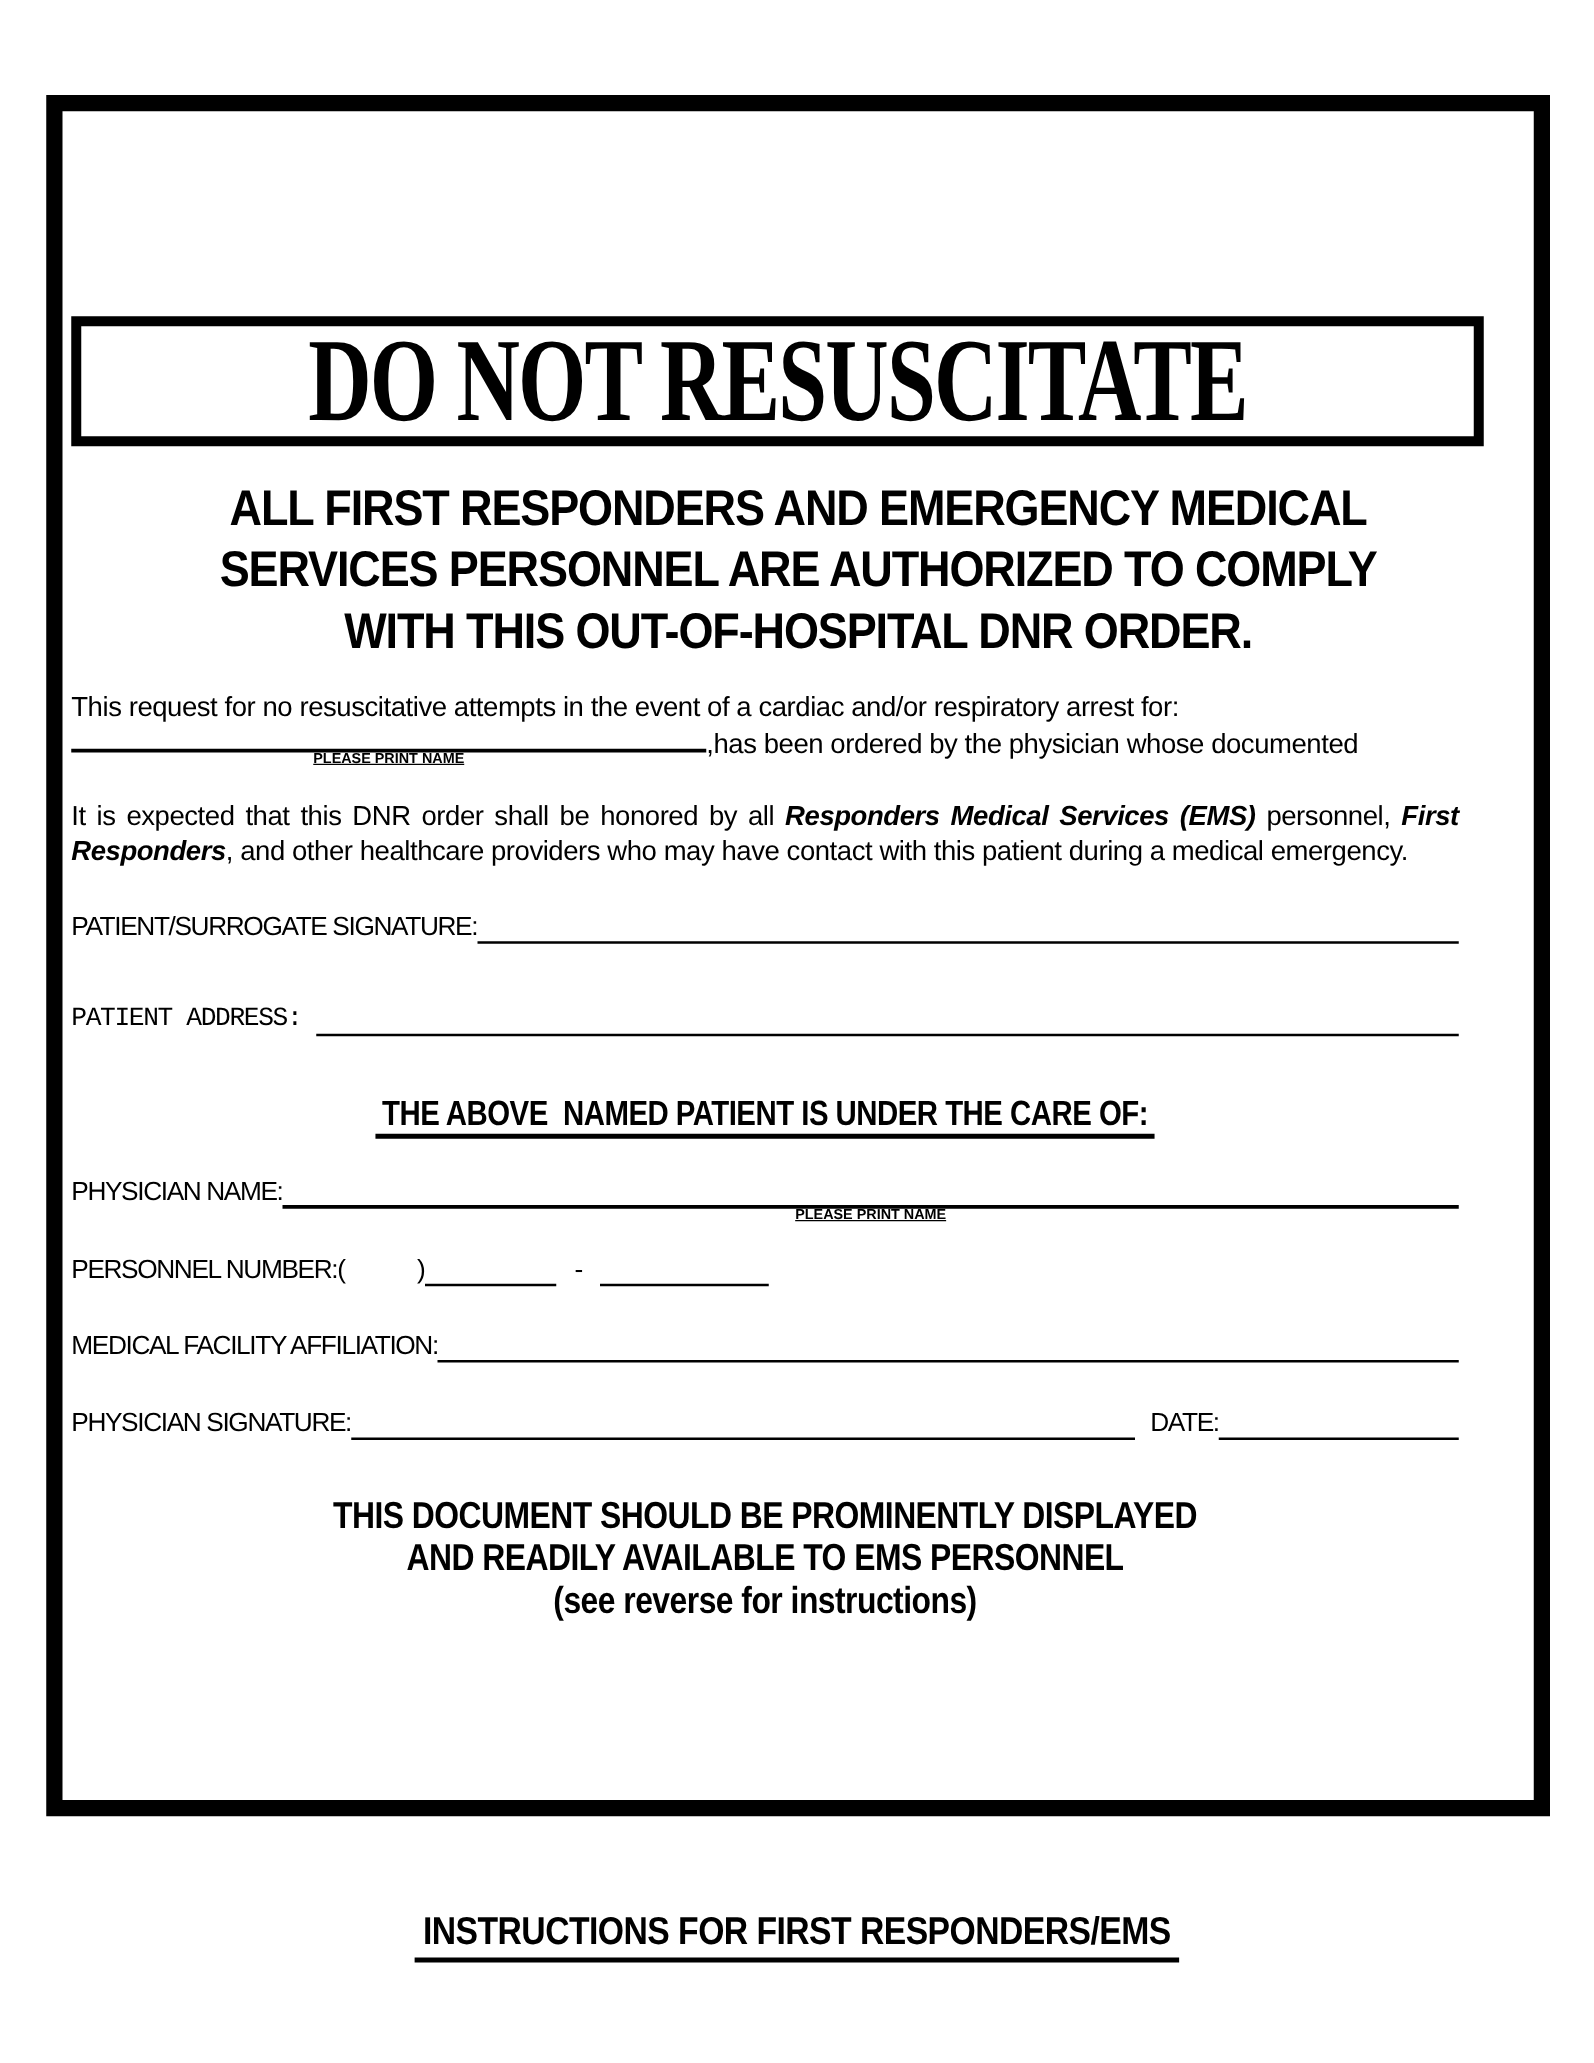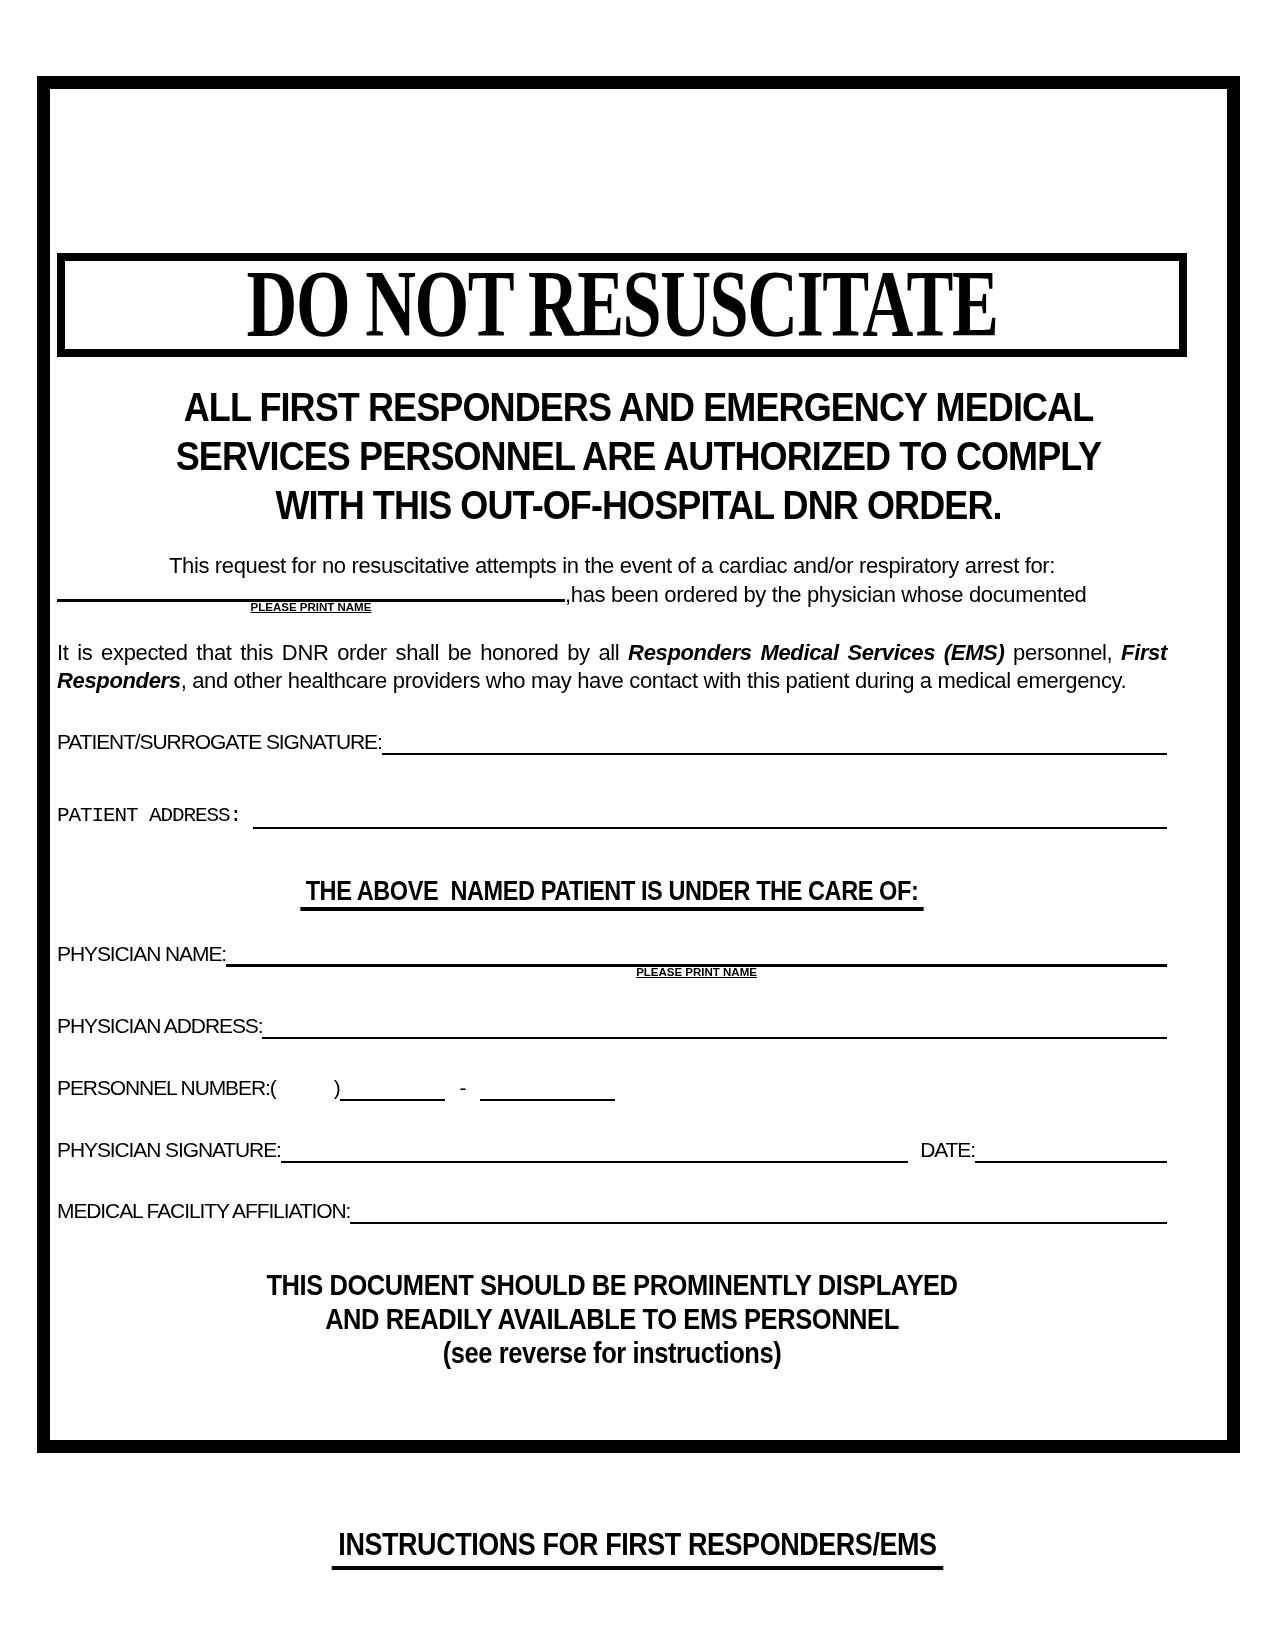--- a/index.html
+++ b/index.html
@@ -53,21 +53,21 @@
     white-space: nowrap;
   }
   
   .content {
     margin-left: 7px;
     width: 1110px;
     font-size: 22px;
     letter-spacing: -0.35px;
     line-height: 28px;
   }
-  .para-line1 { margin-top: 22px; text-align: center; }
+  .para-line1 { margin-top: 22px; }
   .blank-name {
     display: inline-block;
     width: 508px;
     border-bottom: 3px solid #000000;
     position: relative;
     vertical-align: baseline;
     height: 22px;
   }
   .print-caption {
     position: absolute;
@@ -206,48 +206,44 @@
         <span class="care-heading">THE ABOVE  NAMED PATIENT IS UNDER THE CARE OF:</span>
       </div>
 
       <div class="frow row-phys-name">
         <span class="lbl">PHYSICIAN NAME:</span>
         <span class="fill-line thick">
             <span class="print-caption">PLEASE PRINT NAME</span>
           </span>
       </div>
 
-      <div class="frow row-phys-addr">
-        <span class="lbl">PHYSICIAN ADDRESS:</span>
-        <span class="fill-line"></span>
-      </div>
 
       <div class="frow row-telephone">
         <span class="lbl">PERSONNEL NUMBER:</span>
         <span class="lbl">(</span>
         <span class="gap58"></span>
         <span class="lbl">)</span>
         <span class="fill-line w105"></span>
         <span class="gap15"></span>
         <span class="lbl">-</span>
         <span class="gap15"></span>
         <span class="fill-line w135"></span>
       </div>
 
+      <div class="frow row-med-fac">
+        <span class="lbl">MEDICAL FACILITY AFFILIATION:</span>
+        <span class="fill-line"></span>
+      </div>
+
       <div class="frow row-phys-sig">
         <span class="lbl">PHYSICIAN SIGNATURE:</span>
         <span class="fill-line"></span>
         <span class="gap12"></span>
         <span class="lbl">DATE:</span>
         <span class="fill-line w192"></span>
-      </div>
-
-      <div class="frow row-med-fac">
-        <span class="lbl">MEDICAL FACILITY AFFILIATION:</span>
-        <span class="fill-line"></span>
       </div>
 
       <div class="display-notice">
         <div>THIS DOCUMENT SHOULD BE PROMINENTLY DISPLAYED</div>
         <div>AND READILY AVAILABLE TO EMS PERSONNEL</div>
         <div>(see reverse for instructions)</div>
       </div>
 
     </div>
   </div>

